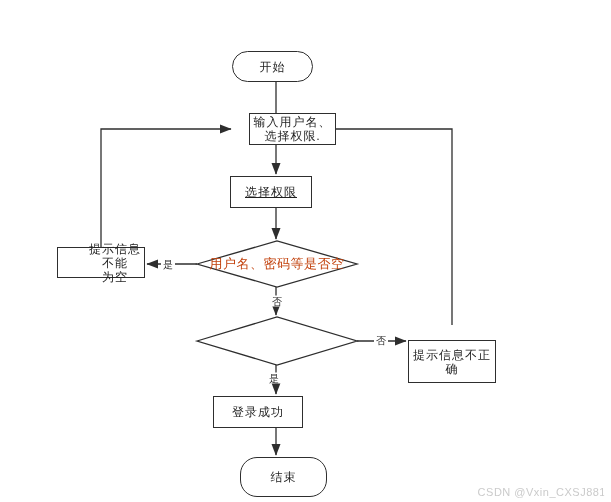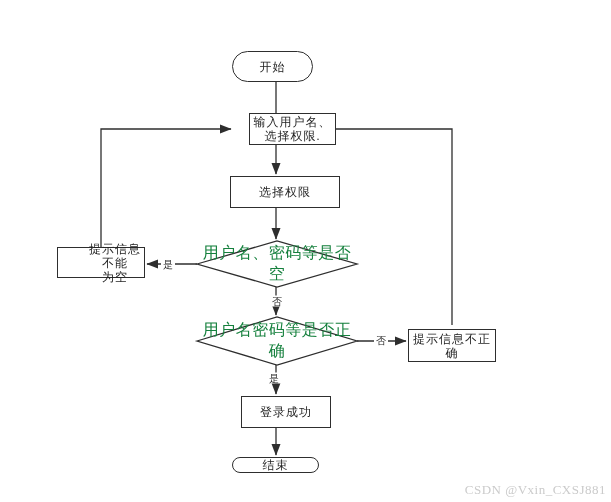--- a/index.html
+++ b/index.html
@@ -34,44 +34,44 @@
     flex-direction: column;
     align-items: center;
     justify-content: center;
     text-align: center;
   }
   .terminator {
     border-radius: 16px;
   }
   .diamond-text {
     position: absolute;
-    color: #15803d;
-    font-size: 16px;
+    color: #c2410c;
+    font-size: 13px;
     letter-spacing: 0.5px;
     display: flex;
     align-items: center;
     justify-content: center;
     text-align: center;
     background: transparent;
   }
   .edge-label {
     position: absolute;
     transform: translate(-50%, -50%);
     background: #ffffff;
     color: #1f1f1f;
     font-size: 10px;
     line-height: 11px;
     padding: 0 2px;
   }
   .watermark {
     position: absolute;
     right: 5px;
     bottom: 4px;
-    font-family: Liberation Serif, serif;
-    font-size: 13px;
+    font-family: Liberation Sans, sans-serif;
+    font-size: 11px;
     letter-spacing: 0.5px;
     color: #cbcbcb;
   }
 </style>
 </head>
 <body>
 
 <div class="canvas">
 
   <svg class="wires" width="611" height="502" viewBox="0 0 611 502">
@@ -107,43 +107,42 @@
 
   <div class="node terminator" style="left:232px; top:51px; width:81px; height:31px;">
     <span>开始</span>
   </div>
 
   <div class="node" style="left:233px; top:113px; width:87px; height:32px;margin-left:16px;">
     <span>输入用户名、</span>
     <span>选择权限.</span>
   </div>
 
-  <div class="node" style="left:230px; top:176px; width:110px; height:32px;">
+  <div class="node" style="left:230px; top:176px; width:82px; height:32px;text-decoration:underline;">
     <span>选择权限</span>
   </div>
 
   <div class="diamond-text" style="left:199px; top:252px; width:156px; height:24px;">用户名、密码等是否空</div>
 
   <div class="node" style="left:57px; top:247px; width:88px; height:31px;padding-left:28px;">
     <span>提示信息不能</span>
     <span>为空</span>
   </div>
 
-  <div class="diamond-text" style="left:199px; top:329px; width:156px; height:24px;">用户名密码等是否正确</div>
 
-  <div class="node" style="left:408px; top:329px; width:88px; height:33px;">
+  <div class="node" style="left:408px; top:340px; width:88px; height:43px;">
     <span>提示信息不正</span>
     <span>确</span>
   </div>
 
-  <div class="node" style="left:241px; top:396px; width:90px; height:32px;">
+  <div class="node" style="left:213px; top:396px; width:90px; height:32px;">
     <span>登录成功</span>
   </div>
 
-  <div class="node terminator" style="left:232px; top:457px; width:87px; height:16px; border-radius:17px;font-family:Liberation Serif, serif;">
+  <div class="node terminator" style="left:240px; top:457px; width:87px; height:40px; border-radius:17px;font-family:Liberation Serif, serif;">
     <span>结束</span>
   </div>
 
   <span class="edge-label" style="left:168px; top:264px;">是</span>
   <span class="edge-label" style="left:277px; top:301px;">否</span>
   <span class="edge-label" style="left:381px; top:340px;">否</span>
   <span class="edge-label" style="left:274px; top:378px;">是</span>
 
   <div class="watermark">CSDN @Vxin_CXSJ881</div>
 

